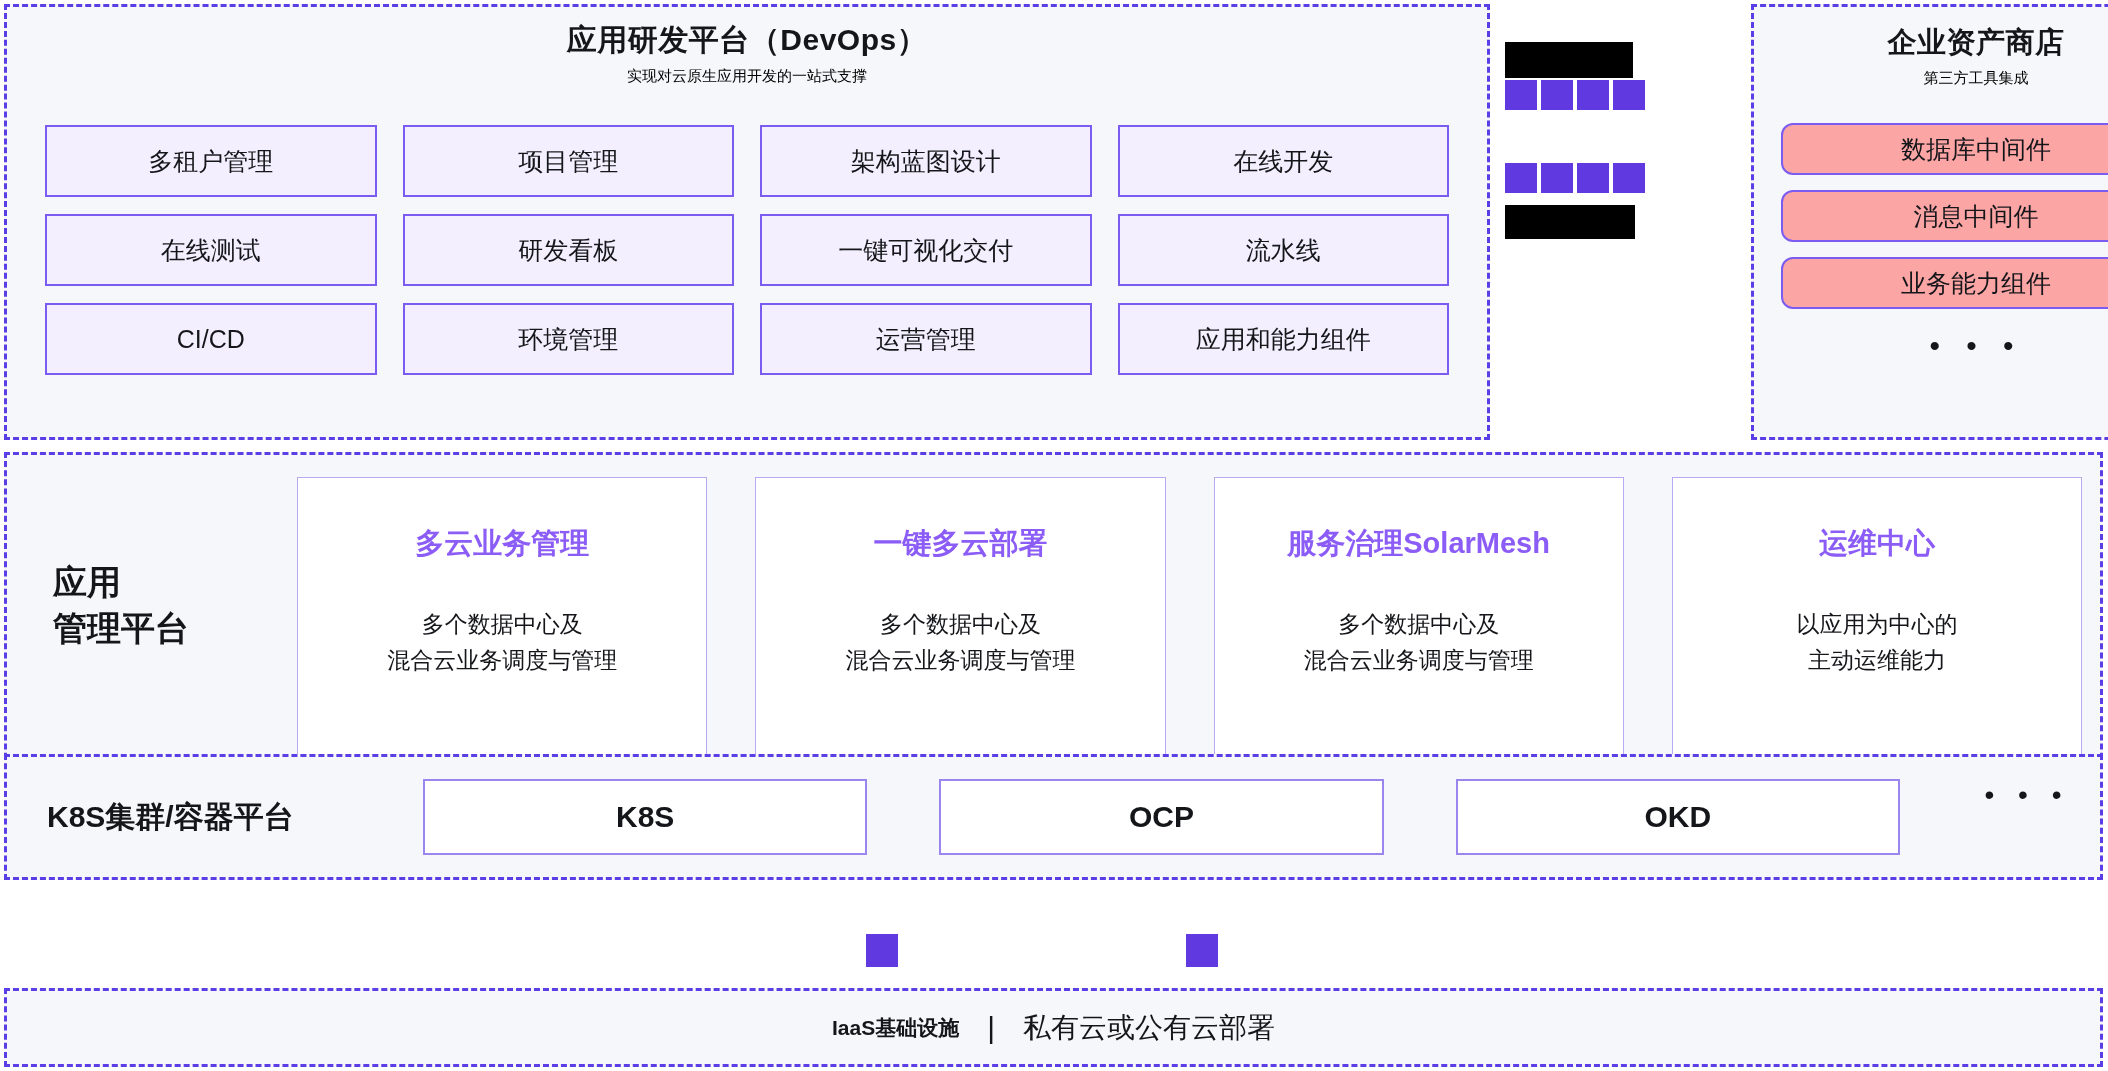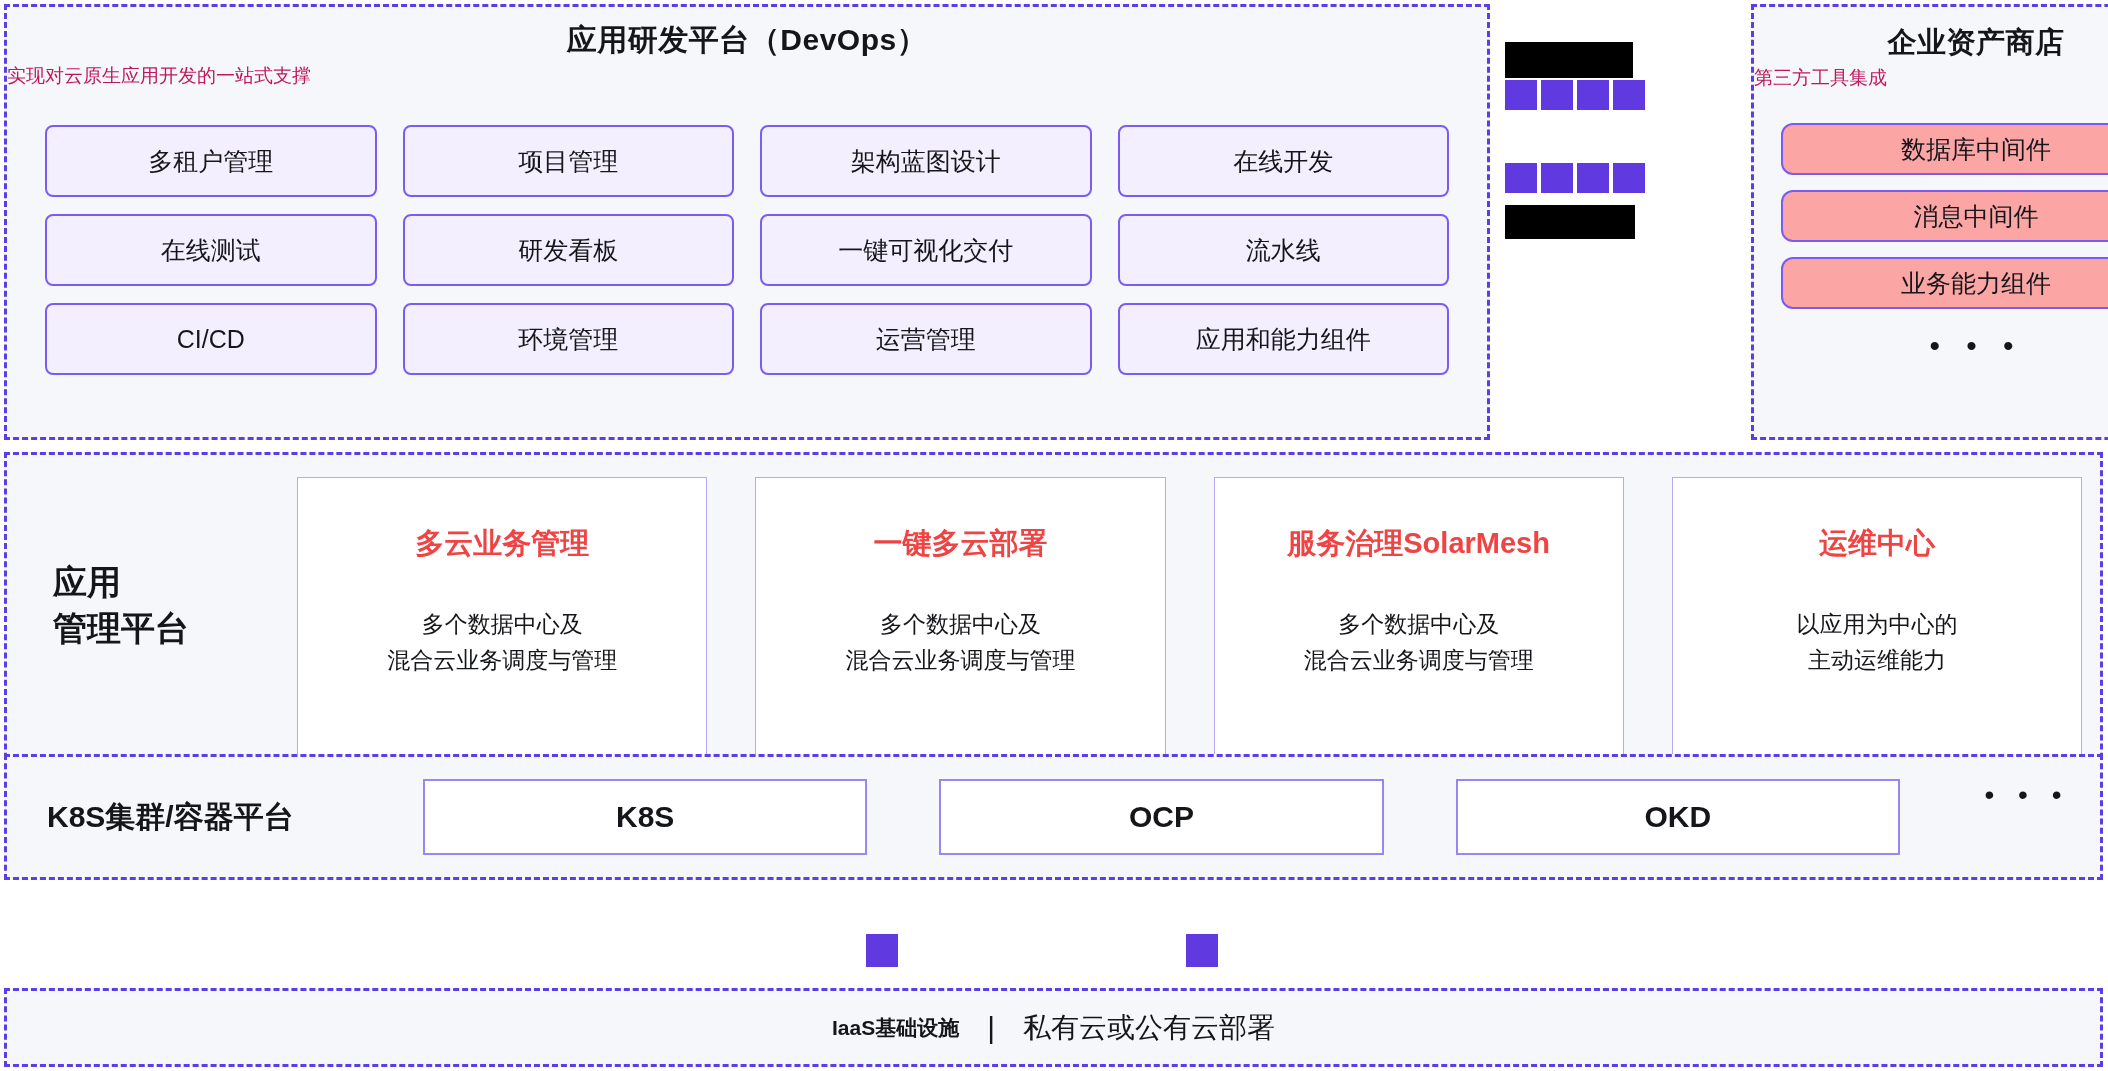--- a/index.html
+++ b/index.html
@@ -19,33 +19,33 @@
     box-sizing:border-box;
   }
 
   
   #devops{ left:4px; top:4px; width:1486px; height:436px; }
   .panel-title{
     text-align:center;font-weight:bold;color:#15161a;
     font-size:30px;line-height:34px;letter-spacing:.5px;
   }
   .panel-sub{
-    color:#be185d;
-    font-size:19px;line-height:26px;margin-top:6px;
+    text-align:center;color:#000000;
+    font-size:15px;line-height:26px;margin-top:6px;
   }
   #devops .panel-title{margin-top:16px;}
   .chip-grid{
     position:absolute;left:38px;right:38px;top:118px;
     display:grid;grid-template-columns:repeat(4,1fr);
     grid-auto-rows:72px;gap:17px 26px;
   }
   .chip{
     background:#f3effe;
     border:2px solid #7b5cf0;
-    border-radius:8px;
+    border-radius:0;
     display:flex;align-items:center;justify-content:center;
     font-size:25px;color:#15161a;
     box-sizing:border-box;
   }
 
   
   #midcol{
     position:absolute;left:1490px;top:4px;width:162px;height:436px;
     background:#ffffff;
   }
@@ -87,21 +87,21 @@
     position:absolute;left:290px;right:18px;top:22px;bottom:22px;
     display:grid;grid-template-columns:repeat(4,1fr);gap:48px;
   }
   .card{
     background:#ffffff;
     border:1px solid #b9a8f3;
     display:flex;flex-direction:column;align-items:center;
     box-sizing:border-box;padding-top:48px;
   }
   .card-title{
-    font-size:29px;font-weight:bold;color:#ef4444;text-align:center;
+    font-size:29px;font-weight:bold;color:#8b5cf6;text-align:center;
     line-height:34px;
   }
   .card-desc{
     margin-top:46px;font-size:23px;color:#15161a;text-align:center;
     line-height:36px;
   }
 
   
   #k8s{ left:4px; top:754px; width:2099px; height:126px; }
   #k8s-label{

